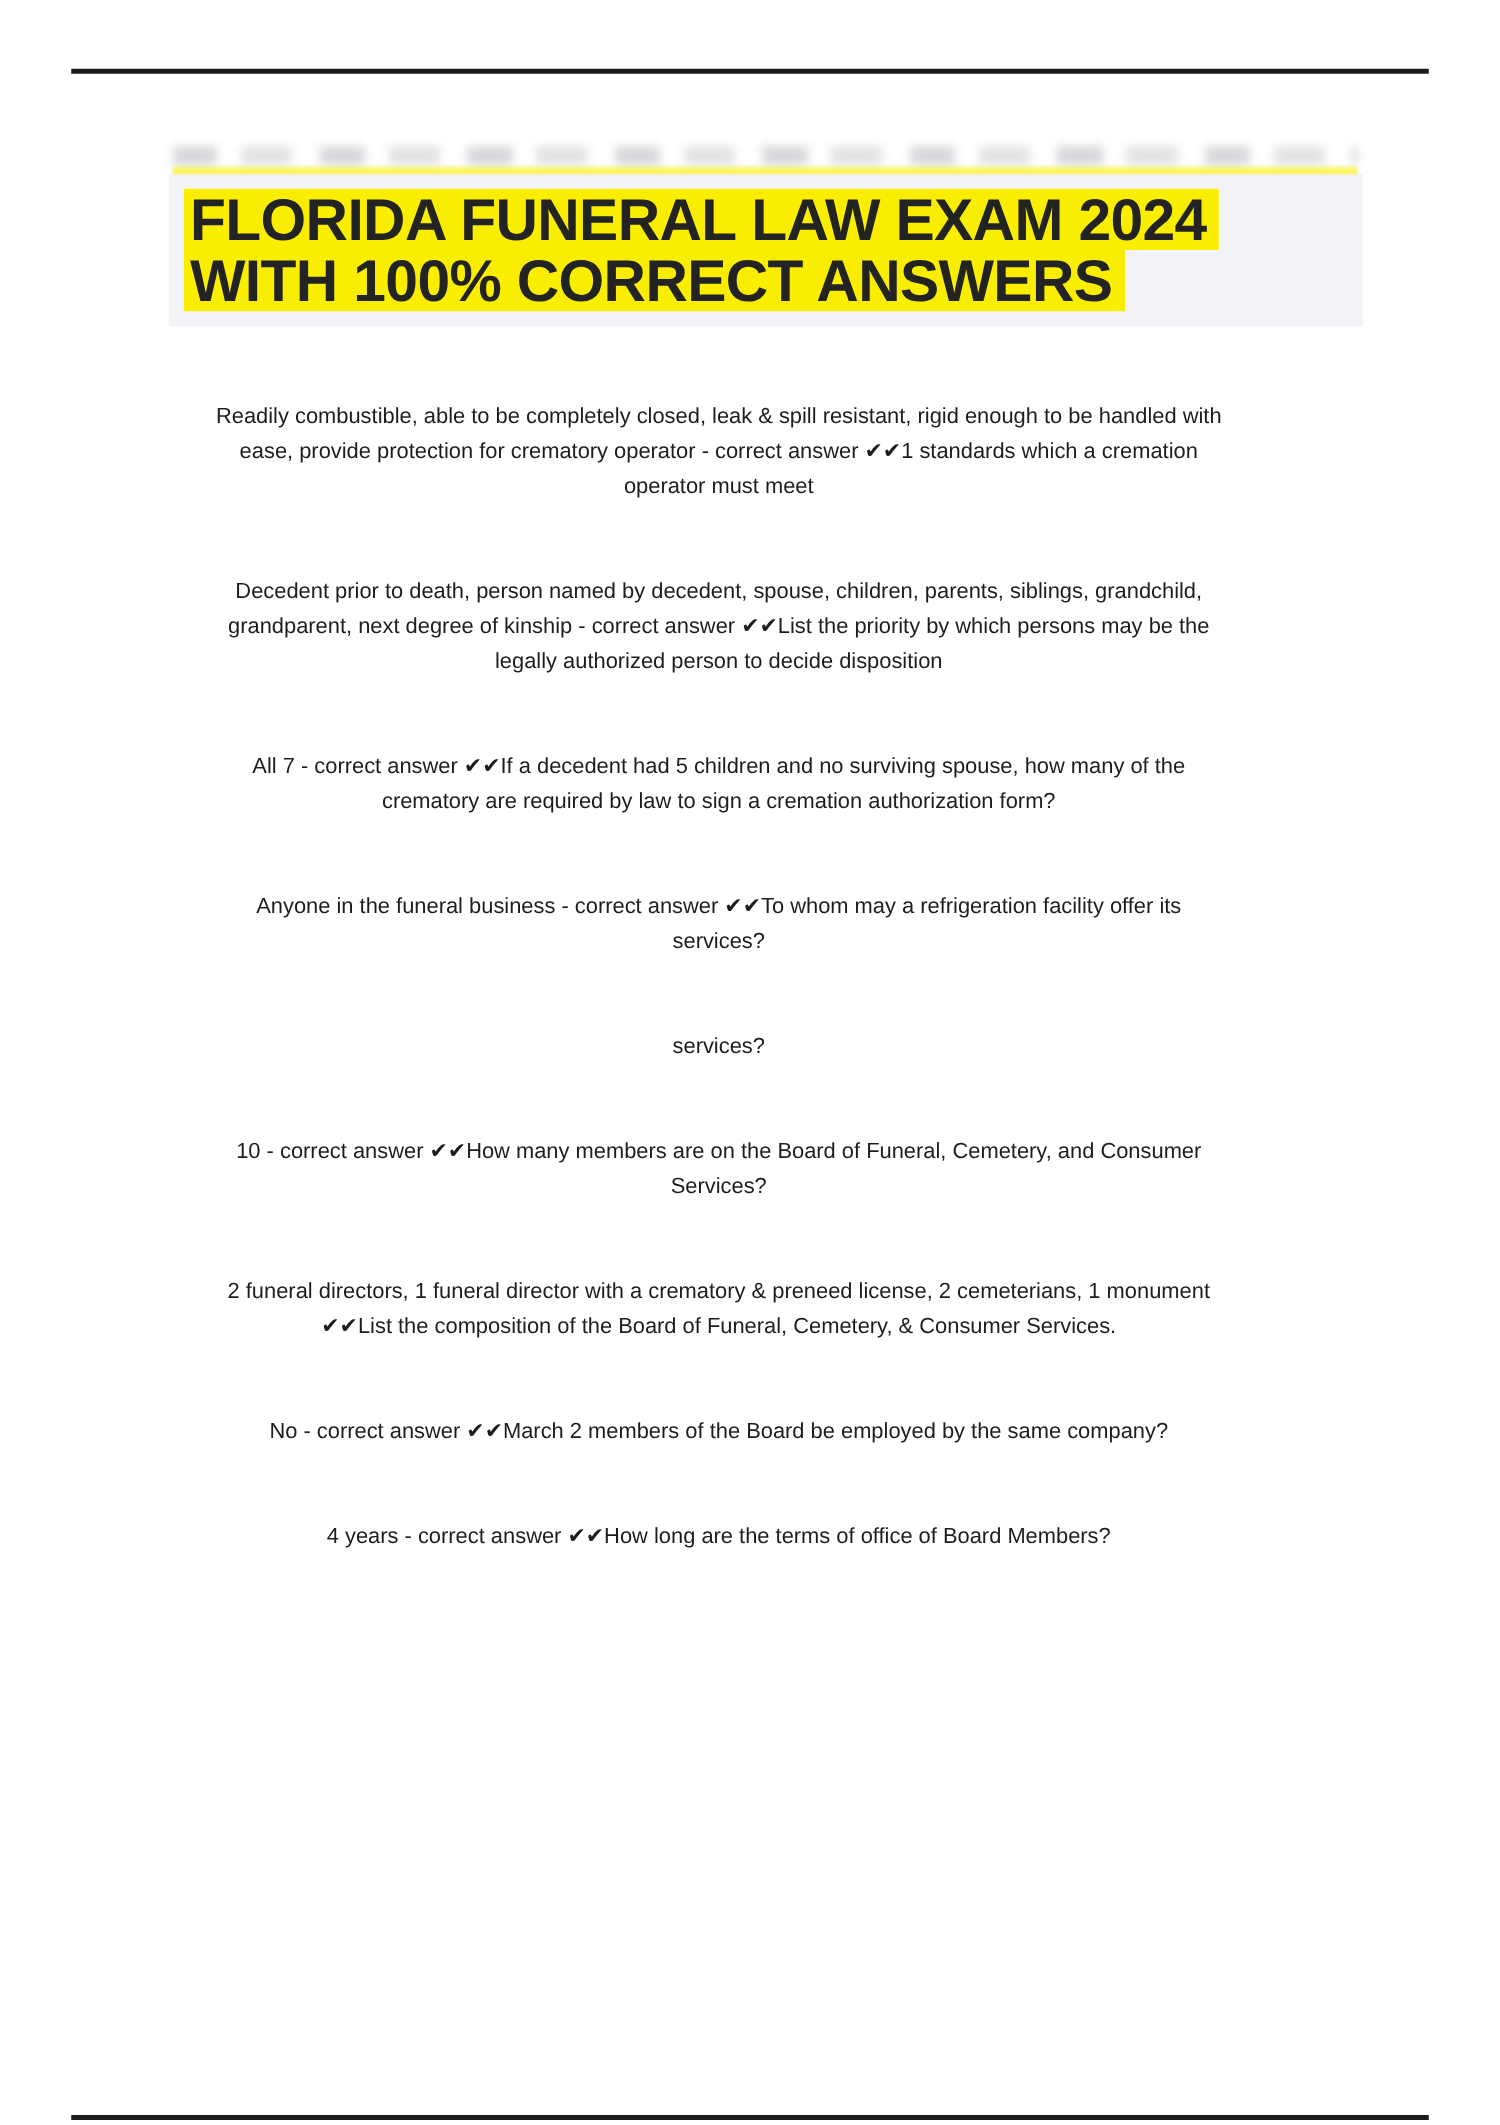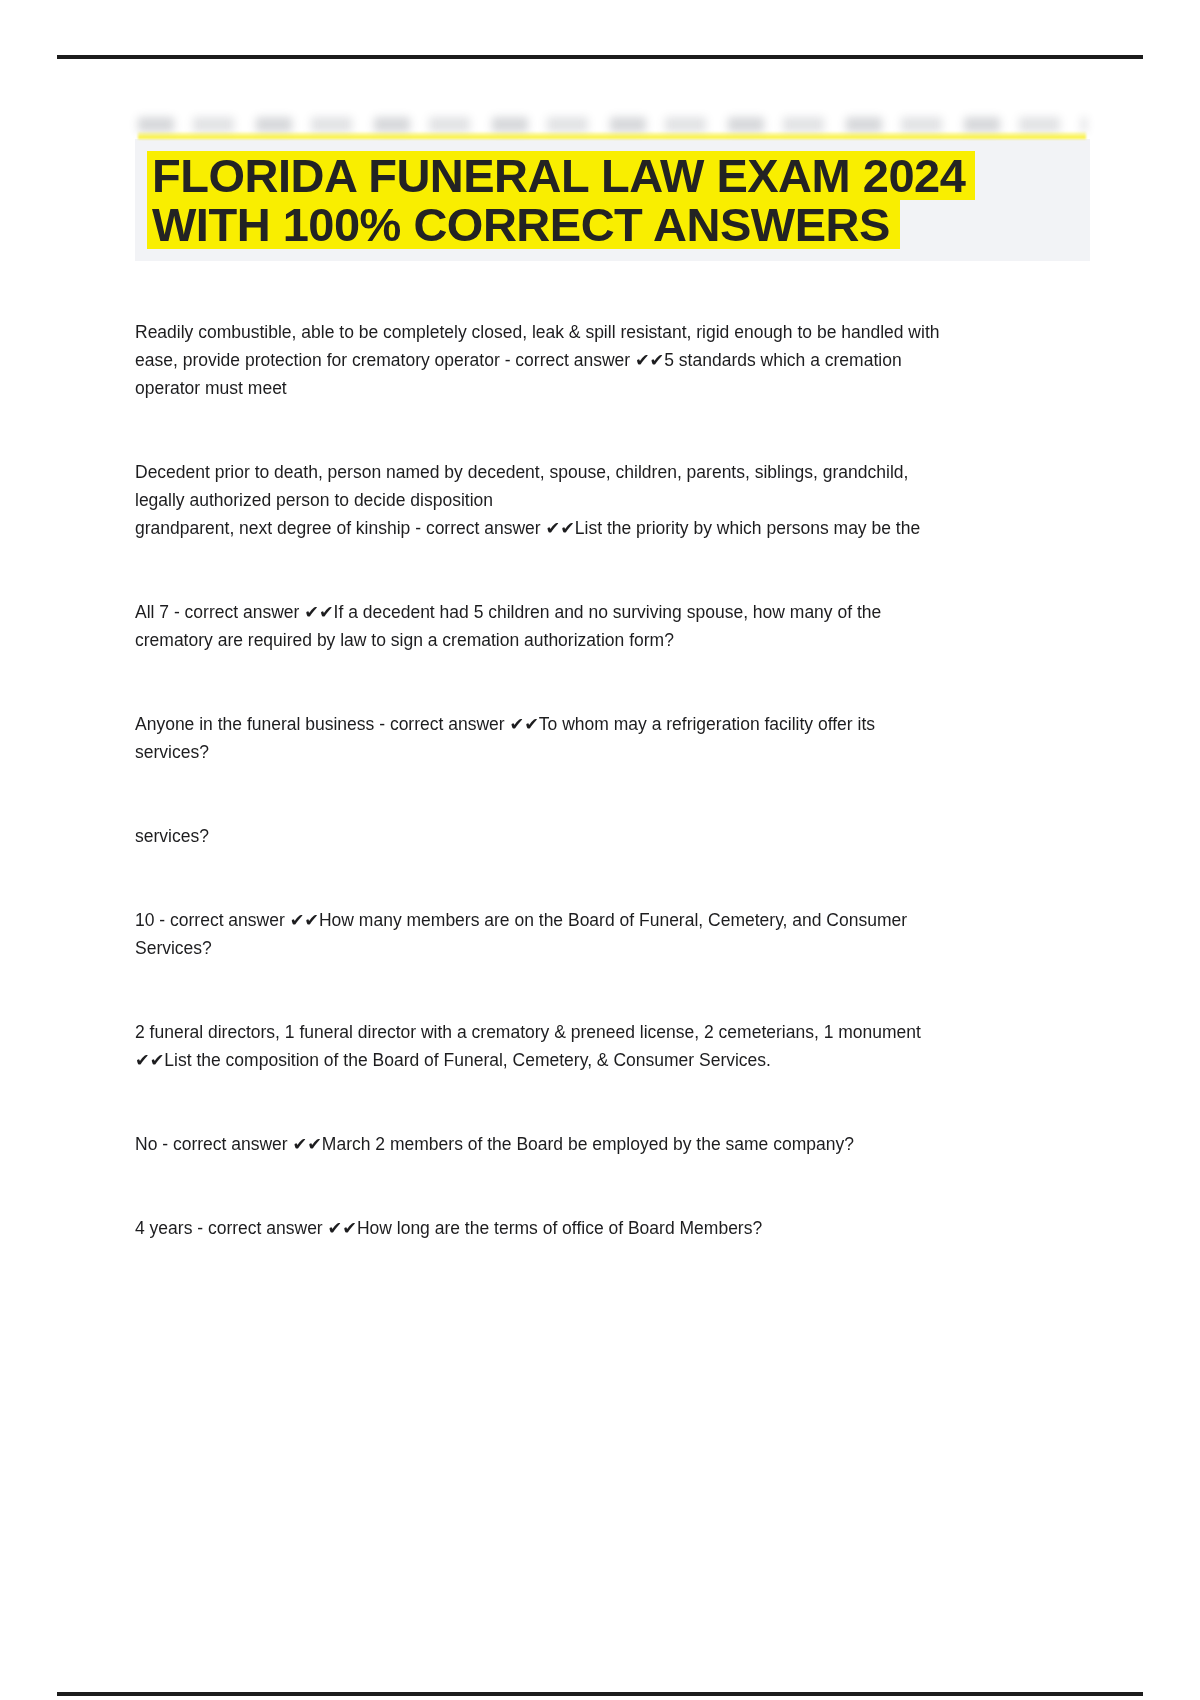--- a/index.html
+++ b/index.html
@@ -78,21 +78,21 @@
   .doc-body {
     position: absolute;
     left: 135px;
     top: 318px;
     width: 880px;
     font-size: 17.5px;
     line-height: 28px;
     color: var(--text);
   }
   .para { margin: 0 0 56px 0; }
-  .line { white-space: nowrap; }
+  .line { white-space: nowrap; text-align: center; }
 </style>
 </head>
 <body>
 
 <div class="page">
 
   <div class="rule rule-top"></div>
 
   <div class="title-block">
     <div class="artifact-strip"></div>
@@ -102,28 +102,28 @@
         <div class="t-line"><span class="hl">FLORIDA FUNERAL LAW EXAM 2024</span></div>
         <div class="t-line"><span class="hl">WITH 100% CORRECT ANSWERS</span></div>
       </h1>
     </div>
   </div>
 
   <div class="doc-body">
 
     <div class="para">
       <div class="line">Readily combustible, able to be completely closed, leak &amp; spill resistant, rigid enough to be handled with</div>
-      <div class="line">ease, provide protection for crematory operator - correct answer ✔✔5 standards which a cremation</div>
+      <div class="line">ease, provide protection for crematory operator - correct answer ✔✔1 standards which a cremation</div>
       <div class="line">operator must meet</div>
     </div>
 
     <div class="para">
       <div class="line">Decedent prior to death, person named by decedent, spouse, children, parents, siblings, grandchild,</div>
+      <div class="line">grandparent, next degree of kinship - correct answer ✔✔List the priority by which persons may be the</div>
       <div class="line">legally authorized person to decide disposition</div>
-      <div class="line">grandparent, next degree of kinship - correct answer ✔✔List the priority by which persons may be the</div>
     </div>
 
     <div class="para">
       <div class="line">All 7 - correct answer ✔✔If a decedent had 5 children and no surviving spouse, how many of the</div>
       <div class="line">crematory are required by law to sign a cremation authorization form?</div>
     </div>
 
     <div class="para">
       <div class="line">Anyone in the funeral business - correct answer ✔✔To whom may a refrigeration facility offer its</div>
       <div class="line">services?</div>

